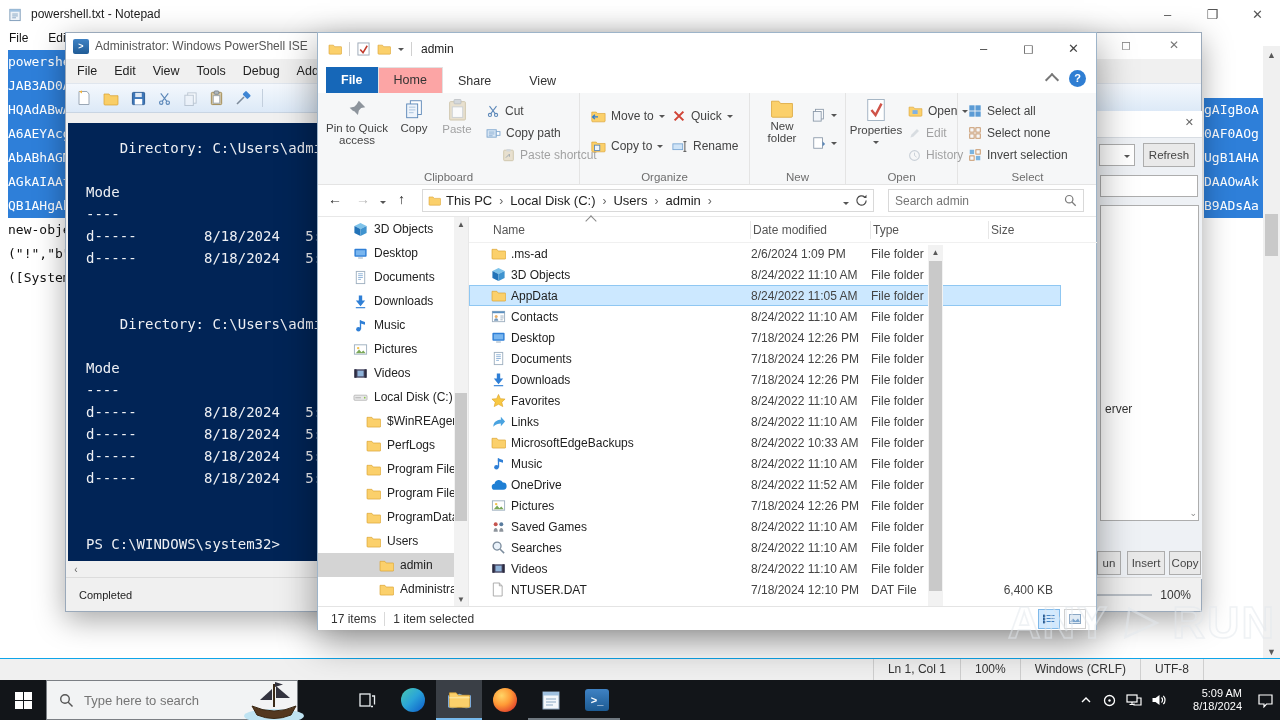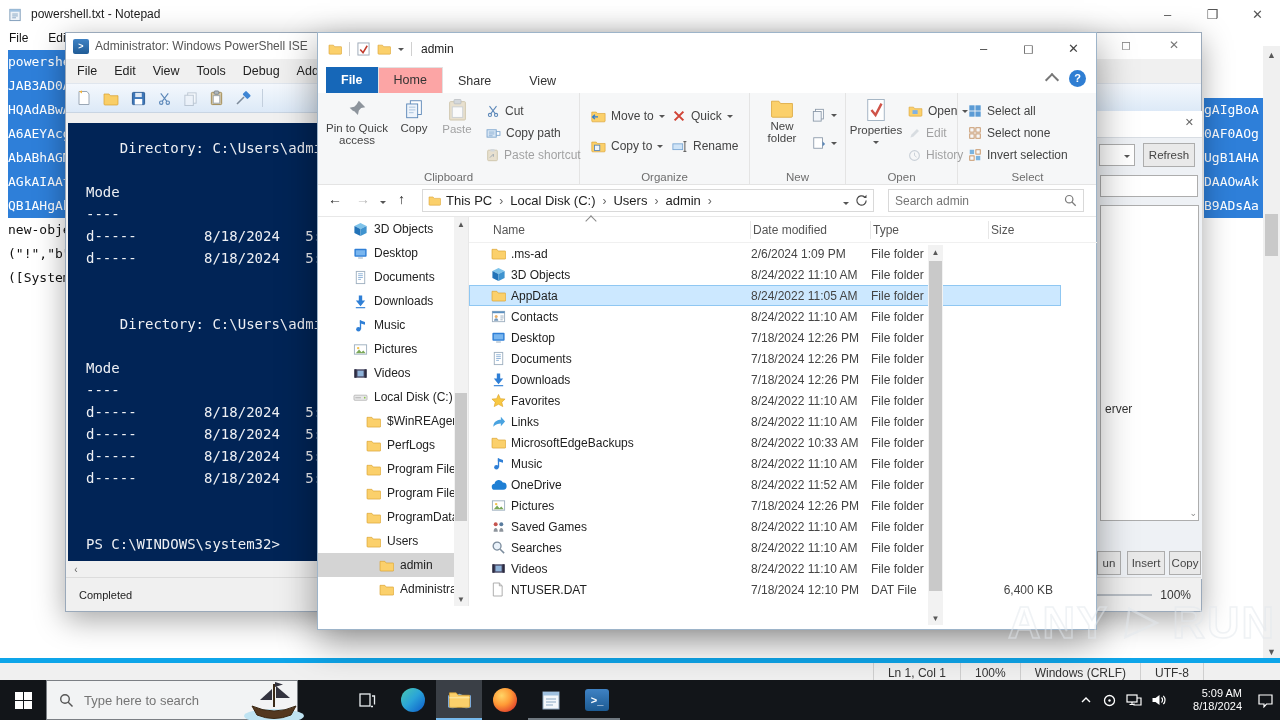--- a/index.html
+++ b/index.html
@@ -14,21 +14,21 @@
   #np-title{font-size:12px;color:#1b1b1b;margin-left:8px;}
   #np-controls{position:absolute;right:0;top:0;height:28px;display:flex;}
   .np-ctl{width:45px;height:28px;display:flex;align-items:center;justify-content:center;color:#555;font-size:13px;}
   #np-menubar{left:0;top:28px;width:1280px;height:20px;display:flex;gap:20px;padding-left:9px;font-size:12px;color:#111;align-items:center;}
   #np-left{left:8px;top:50px;width:58px;overflow:hidden;}
   #np-right{left:1204px;top:98px;width:59px;overflow:hidden;}
   .np-line{height:24px;line-height:24px;font-family:"DejaVu Sans Mono",monospace;font-size:13px;white-space:pre;color:#111;}
   .np-line.sel{background:#2e7fd9;color:#fff;}
   #np-scroll{left:1263px;top:46px;width:17px;height:614px;background:#f0f0f0;}
   .sb-arrow{position:absolute;left:0;width:17px;height:17px;display:flex;align-items:center;justify-content:center;color:#595959;font-size:9px;}
-  #np-status{left:0;top:658px;width:1280px;height:22px;background:#f0f0f0;border-top:5px solid #0ea5e9;display:flex;justify-content:flex-end;box-sizing:border-box;}
+  #np-status{left:0;top:658px;width:1280px;height:22px;background:#f0f0f0;border-top:1px solid #0ea5e9;display:flex;justify-content:flex-end;box-sizing:border-box;}
   .np-seg{border-left:1px solid #cfcfcf;padding:0 14px;line-height:21px;font-size:12px;color:#333;white-space:nowrap;}
 
   
   #ise{left:65px;top:32px;width:1137px;height:580px;background:#f0f0f0;border:1px solid #9aa9ba;
        box-shadow:0 8px 28px rgba(0,0,0,.35);box-sizing:border-box;}
   #ise-title{position:absolute;left:0;top:0;right:0;height:26px;background:#fff;display:flex;align-items:center;gap:6px;padding-left:7px;}
   .ise-appico{width:16px;height:15px;background:linear-gradient(#3f82c4,#205c96);border-radius:2px;color:#fff;font-size:9px;font-weight:bold;display:flex;align-items:center;justify-content:center;}
   #ise-title span.t{font-size:12px;color:#555;}
   #ise-menubar{position:absolute;left:0;top:26px;right:0;height:24px;display:flex;gap:17px;align-items:center;padding-left:11px;font-size:12.5px;color:#222;background:#f0f0f0;}
   #ise-toolbar{position:absolute;left:0;top:50px;right:0;height:28px;background:linear-gradient(#f4f8fd,#dce9f7);border-top:1px solid #e0e6ee;border-bottom:1px solid #c9d5e3;display:flex;align-items:center;gap:11px;padding-left:10px;}
@@ -353,21 +353,21 @@
         <div class="rsmall" style="left:168px;top:30px;">
           <span>
               <svg width="15" height="12" viewBox="0 0 16 13">
                 <rect x="1" y="3" width="10" height="8" fill="#dce9f6" stroke="#7fa7cf"></rect>
                 <path d="M3 5.5h6M3 7.5h6M3 9.5h4" stroke="#7fa7cf" stroke-width=".9"></path>
                 <rect x="11" y="5" width="4" height="4" fill="#fff" stroke="#7fa7cf"></rect>
               </svg>
             </span>
           <span>Copy path</span>
         </div>
-        <div class="rsmall dis" style="left:168px;top:52px;">
+        <div class="rsmall dis" style="left:184px;top:52px;">
           <span>
               <svg width="13" height="14" viewBox="0 0 14 16">
                 <rect x="1.5" y="2.5" width="11" height="12" rx="1" fill="#d9c9a3" stroke="#a08a52"></rect>
                 <rect x="4.5" y="1" width="5" height="3" rx="1" fill="#b0b8bf"></rect>
                 <path d="M4 11l4-4M8 7v3" stroke="#456" stroke-width="1.1" fill="none"></path>
               </svg>
             </span>
           <span>Paste shortcut</span>
         </div>
         <div class="rgl">Clipboard</div>
@@ -934,20 +934,38 @@
             <span class="fsize">6,400 KB</span>
           </div>
         </div>
     </div>
     <div id="ex-listscroll">
       <span class="sb-arrow" style="top:0;width:15px;height:14px;font-size:8px;">▲</span>
       <div class="thumbv" style="left:1px;top:16px;width:13px;height:330px;"></div>
       <span class="sb-arrow" style="bottom:0;width:15px;height:14px;font-size:8px;">▼</span>
     </div>
 
+    <div id="ex-status">
+      <span style="margin-left:13px;">17 items</span>
+      <span style="width:1px;height:14px;background:#d9d9d9;margin:0 8px;"></span>
+      <span>1 item selected</span>
+      <div style="position:absolute;right:10px;display:flex;gap:4px;">
+        <span style="width:20px;height:18px;background:#cfe8ff;border:1px solid #7fb8e8;display:flex;align-items:center;justify-content:center;">
+            <svg width="12" height="10" viewBox="0 0 12 10">
+              <path d="M0 1h2v2H0zM0 4h2v2H0zM0 7h2v2H0zM3.5 1.5h8M3.5 4.5h8M3.5 7.5h8" stroke="#3a7bbf" stroke-width="1"></path>
+            </svg>
+          </span>
+        <span style="width:20px;height:18px;border:1px solid #d0d0d0;display:flex;align-items:center;justify-content:center;">
+            <svg width="12" height="10" viewBox="0 0 12 10">
+              <rect x="0.5" y="0.5" width="11" height="9" fill="#dfeaf4" stroke="#8aa7c4"></rect>
+              <path d="M1 8l3-3.5 2.5 2.5L9 4.5 11 8z" fill="#7aa3cc"></path>
+            </svg>
+          </span>
+      </div>
+    </div>
   </div>
 
   <div id="taskbar" class="abs">
     <div class="tb-btn">
       <svg width="17" height="17" viewBox="0 0 17 17">
           <rect x="0" y="0" width="8" height="8" fill="#fff"></rect>
           <rect x="9" y="0" width="8" height="8" fill="#fff"></rect>
           <rect x="0" y="9" width="8" height="8" fill="#fff"></rect>
           <rect x="9" y="9" width="8" height="8" fill="#fff"></rect>
         </svg>

